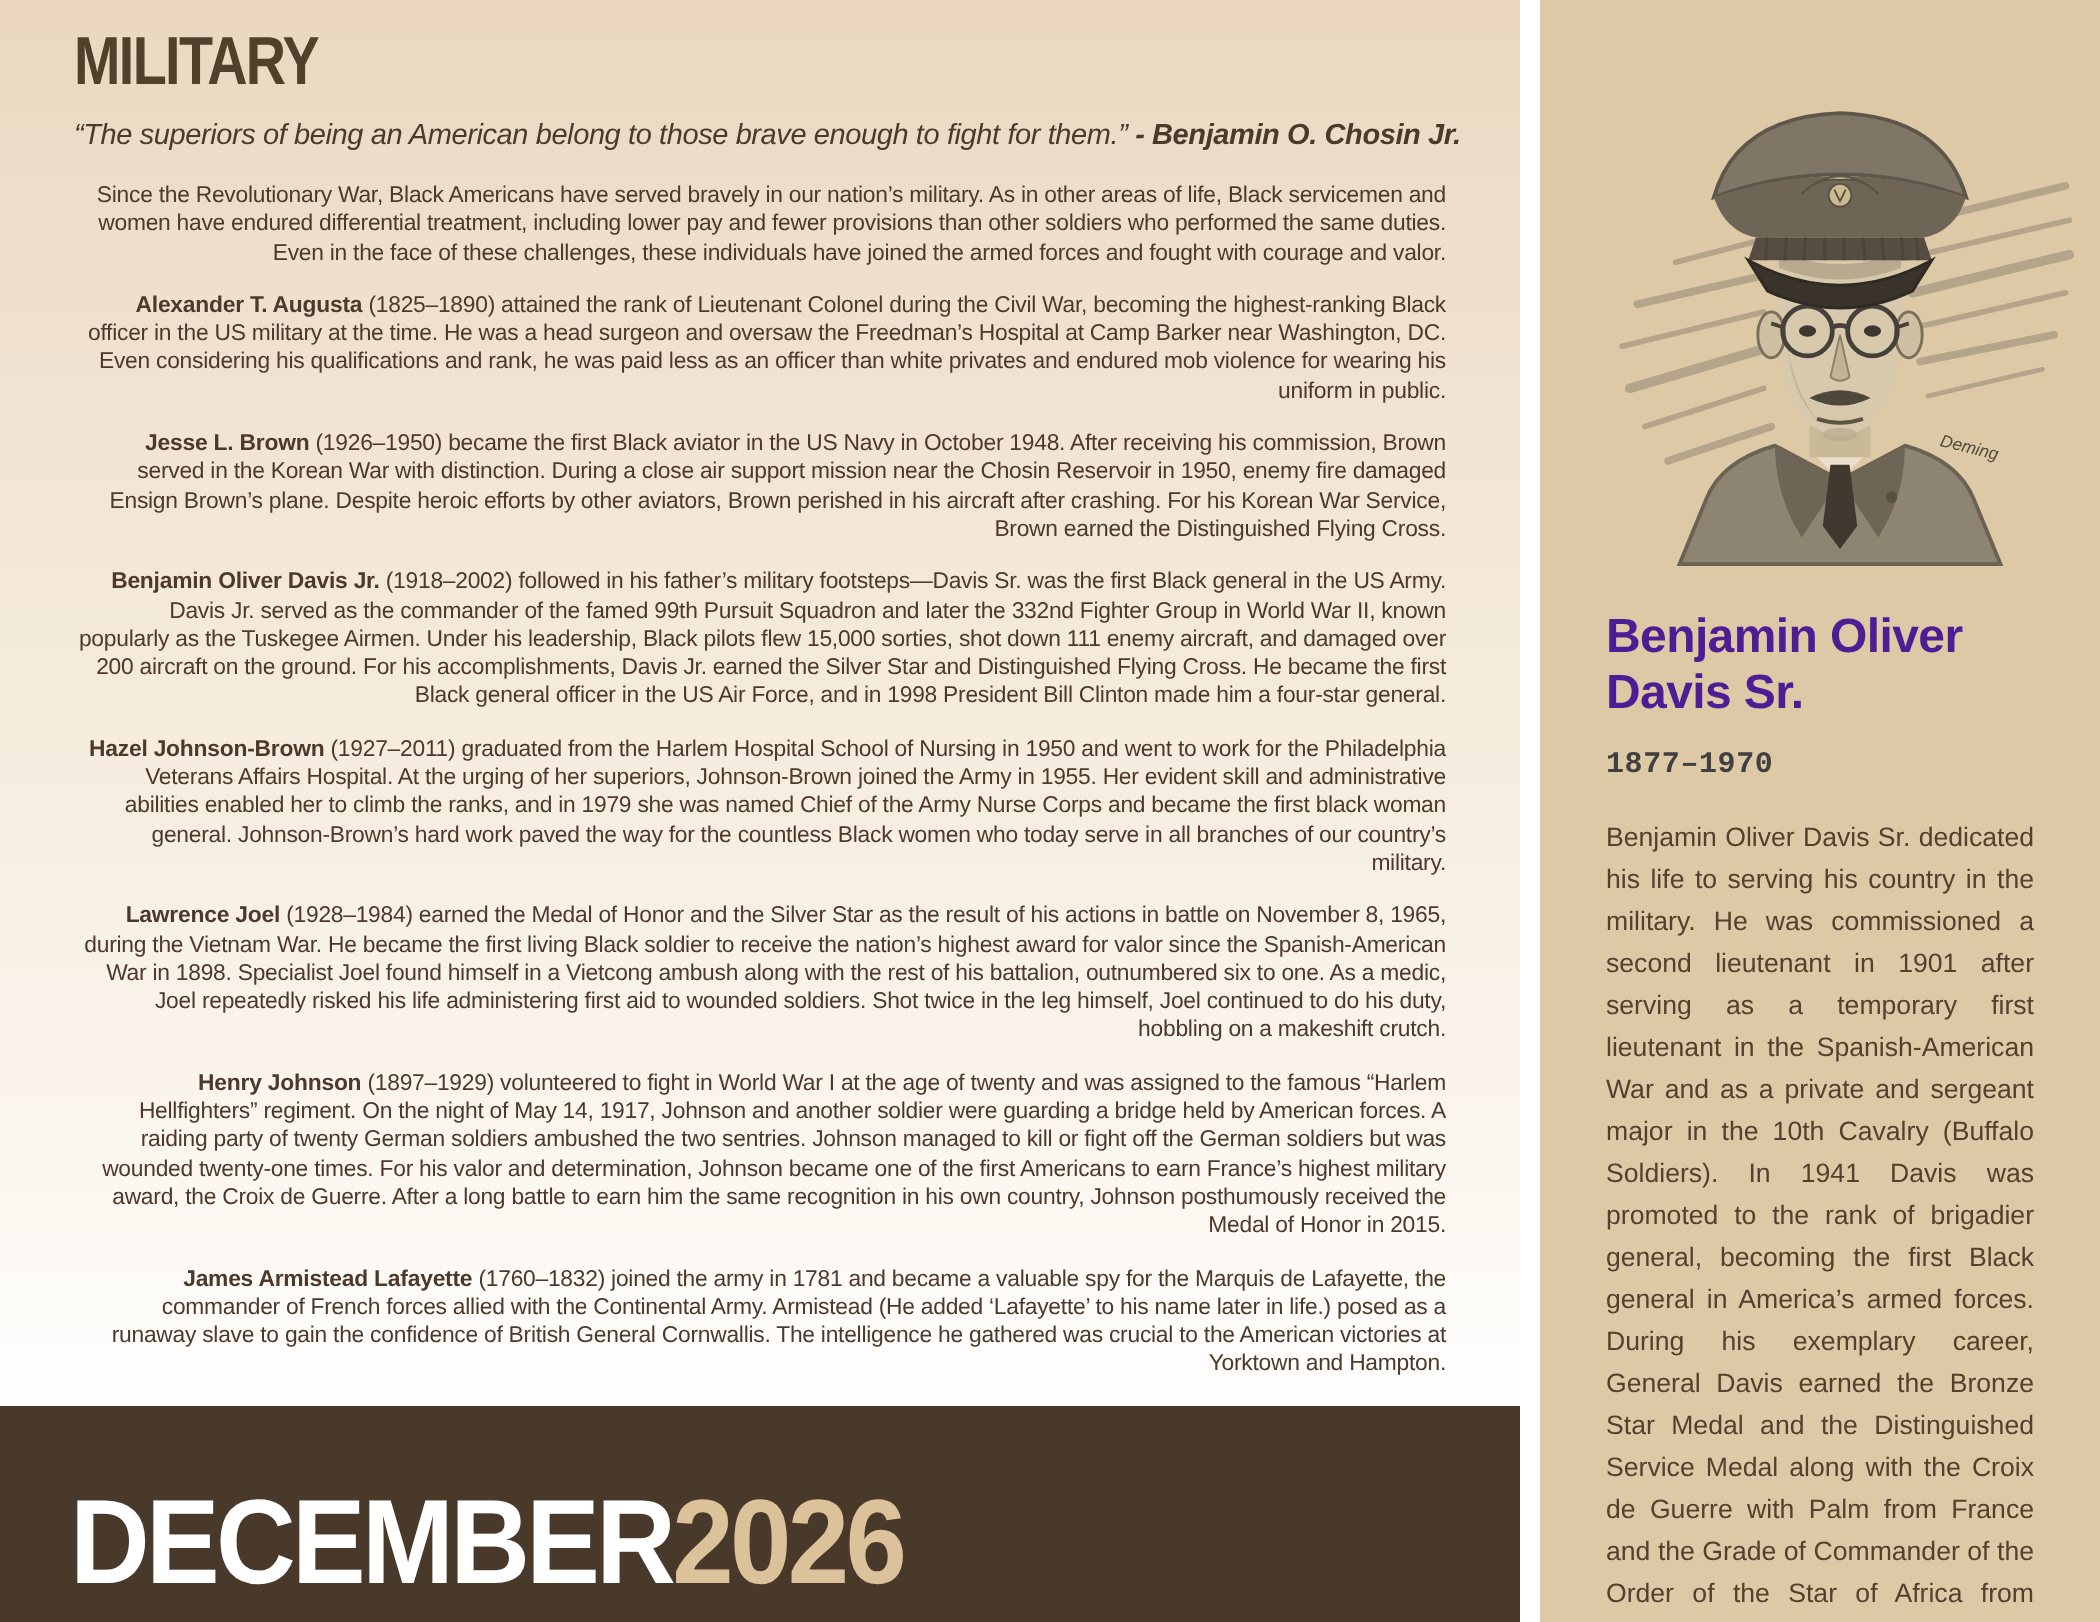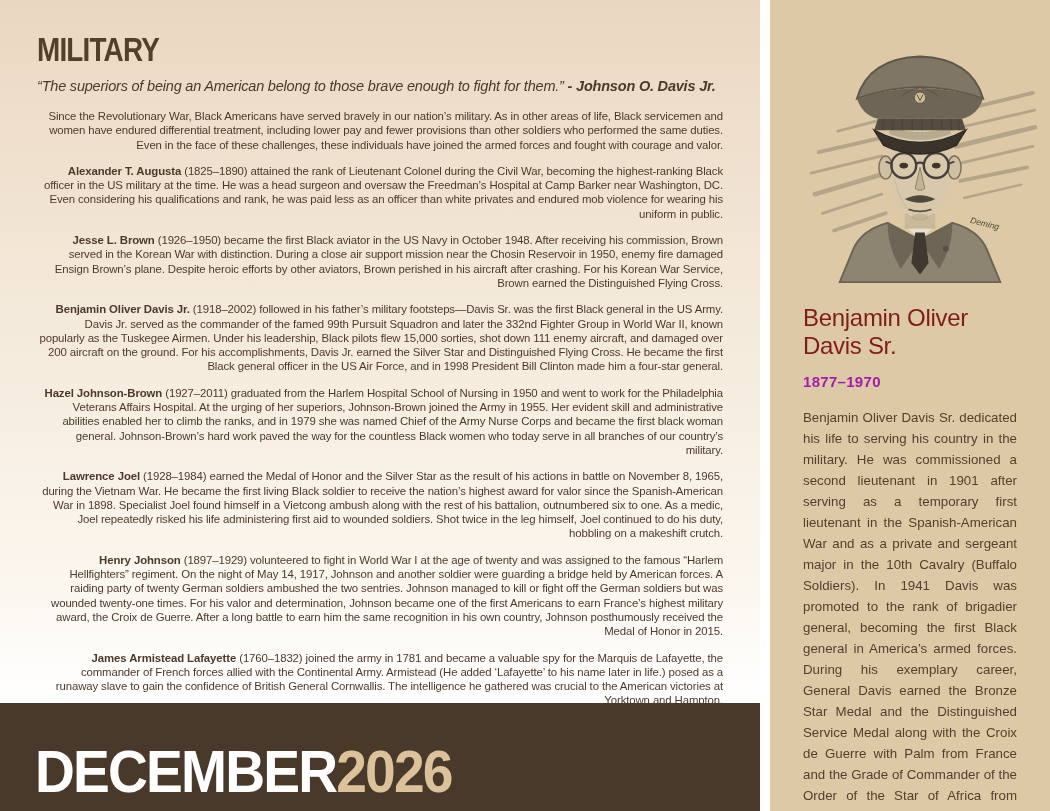--- a/index.html
+++ b/index.html
@@ -24,21 +24,21 @@
     overflow:hidden;
   }
   
   .content{
     position:absolute;left:0;top:0;width:760px;height:703px;
     background:linear-gradient(180deg,
       var(--content-bg-top) 0%,
       var(--content-bg-mid) 40%,
       #fbf6ee 82%,
       var(--content-bg-bottom) 100%);
-    padding:30px 38px 0 37px;
+    padding:12px 38px 0 37px;
     overflow:hidden;
   }
   .page-title{
     font-size:34px;
     font-weight:bold;
     letter-spacing:-1px;
     color:var(--heading-text);
     transform:scaleX(0.82);
     transform-origin:left center;
     white-space:nowrap;
@@ -66,30 +66,31 @@
   .sidebar{
     position:absolute;left:770px;top:0;width:280px;height:811px;
     background:var(--sidebar-bg);
     padding:0 33px;
   }
   .portrait-wrap{width:234px;margin:26px auto 0;}
   .sidebar-name{
     margin-top:16px;
     font-size:24px;
     line-height:28px;
-    font-weight:normal;
+    font-weight:bold;
     letter-spacing:-0.3px;
-    color:#7f1d1d;
+    color:#4c1d95;
   }
   .sidebar-years{
     margin-top:13px;
     font-size:15px;
     font-weight:bold;
     letter-spacing:0.3px;
-    color:#a21caf;
+    color:#404040;
+    font-family:Liberation Mono, monospace;
   }
   .sidebar-bio{
     margin-top:17px;
     font-size:13.3px;
     line-height:21px;
     text-align:justify;
     color:var(--sidebar-text);
   }
   
   .footer{
@@ -108,21 +109,21 @@
   .footer-month{color:var(--footer-month-color);}
   .footer-year{color:var(--footer-year-color);}
 </style>
 </head>
 <body>
 
 <section class="content">
   <h1 class="page-title">MILITARY</h1>
   <p class="quote-line">
     <span>“The superiors of being an American belong to those brave enough to fight for them.”</span>
-    <strong>- Johnson O. Davis Jr.</strong>
+    <strong>- Benjamin O. Chosin Jr.</strong>
   </p>
   <div class="paras">
     <p class="para">Since the Revolutionary War, Black Americans have served bravely in our nation’s military. As in other areas of life, Black servicemen and women have endured differential treatment, including lower pay and fewer provisions than other soldiers who performed the same duties. Even in the face of these challenges, these individuals have joined the armed forces and fought with courage and valor.</p>
 
   <p class="para"><strong>Alexander T. Augusta</strong> (1825–1890) attained the rank of Lieutenant Colonel during the Civil War, becoming the highest-ranking Black officer in the US military at the time. He was a head surgeon and oversaw the Freedman’s Hospital at Camp Barker near Washington, DC. Even considering his qualifications and rank, he was paid less as an officer than white privates and endured mob violence for wearing his uniform in public.</p>
       <p class="para"><strong>Jesse L. Brown</strong> (1926–1950) became the first Black aviator in the US Navy in October 1948. After receiving his commission, Brown served in the Korean War with distinction. During a close air support mission near the Chosin Reservoir in 1950, enemy fire damaged Ensign Brown’s plane. Despite heroic efforts by other aviators, Brown perished in his aircraft after crashing. For his Korean War Service, Brown earned the Distinguished Flying Cross.</p>
       <p class="para"><strong>Benjamin Oliver Davis Jr.</strong> (1918–2002) followed in his father’s military footsteps—Davis Sr. was the first Black general in the US Army. Davis Jr. served as the commander of the famed 99th Pursuit Squadron and later the 332nd Fighter Group in World War II, known popularly as the Tuskegee Airmen. Under his leadership, Black pilots flew 15,000 sorties, shot down 111 enemy aircraft, and damaged over 200 aircraft on the ground. For his accomplishments, Davis Jr. earned the Silver Star and Distinguished Flying Cross. He became the first Black general officer in the US Air Force, and in 1998 President Bill Clinton made him a four-star general.</p>
       <p class="para"><strong>Hazel Johnson-Brown</strong> (1927–2011) graduated from the Harlem Hospital School of Nursing in 1950 and went to work for the Philadelphia Veterans Affairs Hospital. At the urging of her superiors, Johnson-Brown joined the Army in 1955. Her evident skill and administrative abilities enabled her to climb the ranks, and in 1979 she was named Chief of the Army Nurse Corps and became the first black woman general. Johnson-Brown’s hard work paved the way for the countless Black women who today serve in all branches of our country’s military.</p>
       <p class="para"><strong>Lawrence Joel</strong> (1928–1984) earned the Medal of Honor and the Silver Star as the result of his actions in battle on November 8, 1965, during the Vietnam War. He became the first living Black soldier to receive the nation’s highest award for valor since the Spanish-American War in 1898. Specialist Joel found himself in a Vietcong ambush along with the rest of his battalion, outnumbered six to one. As a medic, Joel repeatedly risked his life administering first aid to wounded soldiers. Shot twice in the leg himself, Joel continued to do his duty, hobbling on a makeshift crutch.</p>
       <p class="para"><strong>Henry Johnson</strong> (1897–1929) volunteered to fight in World War I at the age of twenty and was assigned to the famous “Harlem Hellfighters” regiment. On the night of May 14, 1917, Johnson and another soldier were guarding a bridge held by American forces. A raiding party of twenty German soldiers ambushed the two sentries. Johnson managed to kill or fight off the German soldiers but was wounded twenty-one times. For his valor and determination, Johnson became one of the first Americans to earn France’s highest military award, the Croix de Guerre. After a long battle to earn him the same recognition in his own country, Johnson posthumously received the Medal of Honor in 2015.</p>

